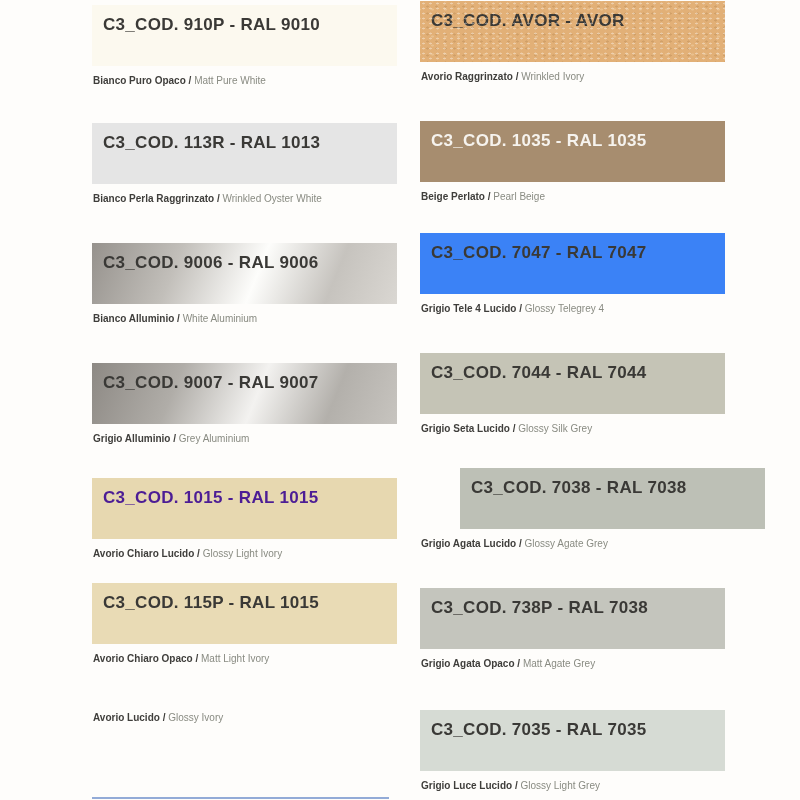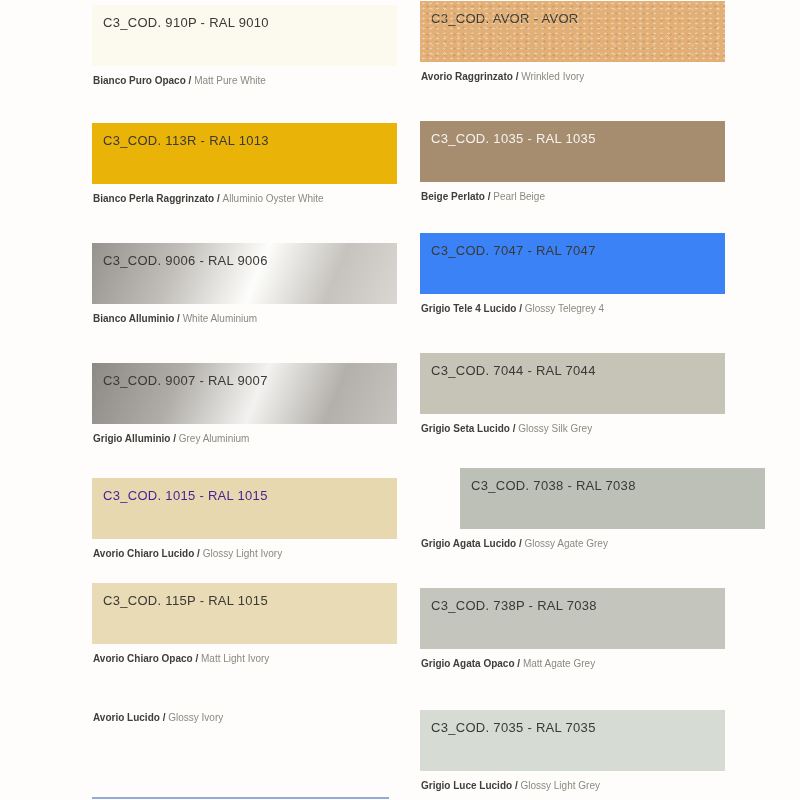--- a/index.html
+++ b/index.html
@@ -28,21 +28,21 @@
   .column-right .swatch-row:nth-child(5){top:468px;}
   .column-right .swatch-row:nth-child(6){top:588px;}
   .column-right .swatch-row:nth-child(7){top:710px;}
 
   .swatch{
     position:relative;width:305px;height:61px;
     box-sizing:border-box;
   }
   .swatch-code{
     position:absolute;top:10px;left:11px;
-    font-size:13px;font-weight:400;letter-spacing:.3px;
+    font-size:17px;font-weight:700;letter-spacing:.3px;
     color:#3a3936;white-space:nowrap;
   }
   .swatch.textured::after{
     content:"";position:absolute;inset:0;pointer-events:none;
     background-image:
       radial-gradient(rgba(255,255,255,.38) 1px, transparent 1.7px),
       radial-gradient(rgba(140,95,45,.20) 1px, transparent 1.7px),
       radial-gradient(rgba(255,240,215,.25) 1px, transparent 2px);
     background-size:7px 5px, 9px 7px, 13px 9px;
     background-position:0 0, 3px 2px, 6px 4px;
@@ -66,25 +66,25 @@
   <div class="swatch-row">
     <div class="swatch" style="background: rgb(252, 249, 239);">
       <span class="swatch-code" style="color: rgb(58, 57, 54);">C3_COD. 910P - RAL 9010</span>
     </div>
     <div class="caption">
       <span class="caption-it">Bianco Puro Opaco</span><span class="caption-sep"> / </span><span class="caption-en">Matt Pure White</span>
     </div>
   </div>
 
   <div class="swatch-row">
-    <div class="swatch" style="background: #eab308;">
+    <div class="swatch" style="background: #e5e5e5;">
       <span class="swatch-code" style="color: rgb(58, 57, 54);">C3_COD. 113R - RAL 1013</span>
     </div>
     <div class="caption">
-      <span class="caption-it">Bianco Perla Raggrinzato</span><span class="caption-sep"> / </span><span class="caption-en">Alluminio Oyster White</span>
+      <span class="caption-it">Bianco Perla Raggrinzato</span><span class="caption-sep"> / </span><span class="caption-en">Wrinkled Oyster White</span>
     </div>
   </div>
 
   <div class="swatch-row">
     <div class="swatch" style="background: linear-gradient(112deg, rgb(150, 146, 141) 0%, rgb(194, 191, 186) 28%, rgb(253, 253, 251) 54%, rgb(198, 195, 190) 78%, rgb(218, 215, 210) 100%);">
       <span class="swatch-code" style="color: rgb(58, 57, 54);">C3_COD. 9006 - RAL 9006</span>
     </div>
     <div class="caption">
       <span class="caption-it">Bianco Alluminio</span><span class="caption-sep"> / </span><span class="caption-en">White Aluminium</span>
     </div>

